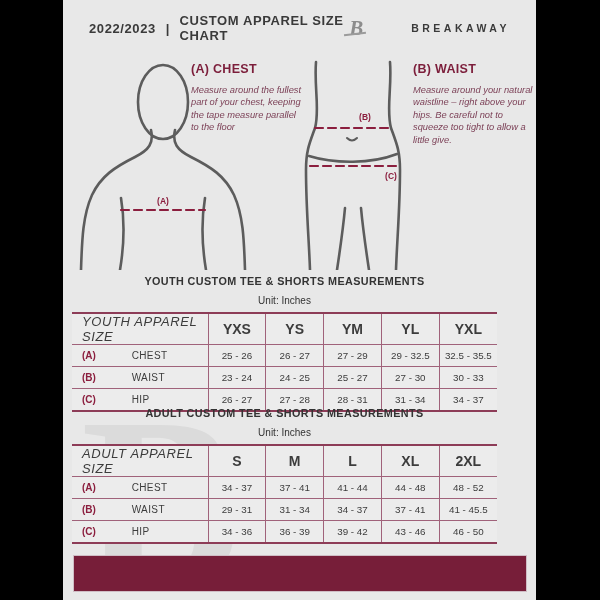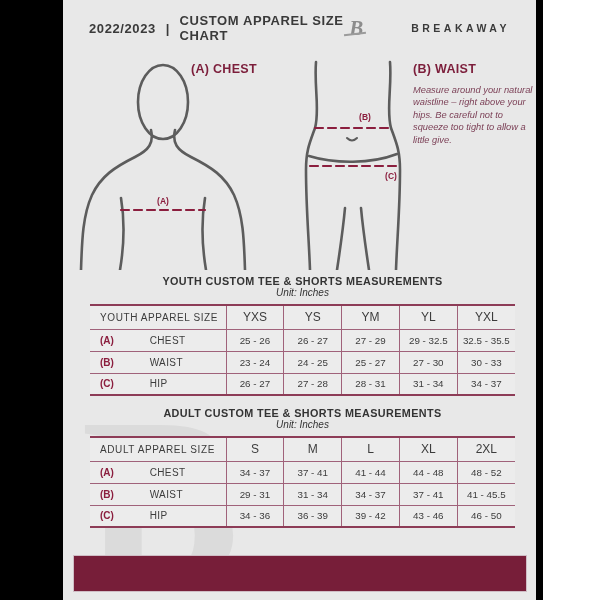--- a/index.html
+++ b/index.html
@@ -1,17 +1,17 @@
 <!DOCTYPE html>
 <html><head>
 <meta charset="utf-8">
 <style>
   * { margin:0; padding:0; box-sizing:border-box; }
   body { width:600px; height:600px; }
-  .stage { position:relative; width:543px; height:600px; background:#000;
+  .stage { position:relative; width:600px; height:600px; background:#000;
            font-family:"Liberation Sans", sans-serif; overflow:hidden; }
   .page  { position:absolute; left:63px; top:0; width:473px; height:600px; background:#e8e8e8; }
 
   
   .watermark { position:absolute; left:18px; top:382px; z-index:0;
                font-family:"Liberation Serif", serif; font-weight:bold;
                font-size:238px; line-height:1; color:#d3d3d3; opacity:.6; }
 
   
   .hdr { position:absolute; left:0; top:0; width:100%; height:56px; z-index:2;
@@ -36,36 +36,36 @@
   .fig text { font-family:"Liberation Sans", sans-serif; font-size:8.5px; font-weight:bold; fill:#8b1e3e; }
 
   .instr { position:absolute; z-index:1; }
   .instr h3 { font-size:12.5px; font-weight:bold; color:#7c1e3b; letter-spacing:.3px; margin-bottom:8px; }
   .instr p  { font-size:9.3px; font-style:italic; color:#7d4258; line-height:1.34; }
   .instr-a { left:128px; top:62px; width:112px; }
   .instr-b { left:350px; top:62px; width:120px; }
   .instr-c { left:350px; top:166px; width:120px; }
 
   
-  .tbl-block { position:absolute; left:27px; width:425px; z-index:1; }
+  .tbl-block { position:absolute; left:9px; width:425px; z-index:1; }
   .tbl-youth { top:275px; }
   .tbl-adult { top:407px; }
   .tbl-title { text-align:center; font-size:10.8px; font-weight:bold; color:#333;
                letter-spacing:.4px; }
-  .tbl-unit  { text-align:center; font-size:10px; font-style:italic; color:#333; margin-top:0; }
+  .tbl-unit  { text-align:center; font-size:10px; color:#333; margin-top:8px; }
   table { width:100%; border-collapse:collapse; margin-top:6px;
           border-top:2px solid #8d3c57; border-bottom:2px solid #8d3c57; }
   th, td { height:22px; font-size:9.8px; color:#3c3c3c; background:#ececec;
            border-bottom:1px solid #a0627a; }
   th { height:24px; }
   th:not(:first-child), td:not(:first-child) { border-left:1px solid #a0627a; width:13.6%;
            text-align:center; }
   th:first-child, td:first-child { text-align:left; padding-left:10px; width:32%; }
-  th.size { font-weight:normal; font-size:12px; }
-  th.size-label { font-weight:normal; letter-spacing:.6px; font-size:10px; }
+  th.size { font-weight:bold; font-size:14px; }
+  th.size-label { font-weight:normal; letter-spacing:.6px; font-size:13px;font-style:italic; }
   td .pfx { font-weight:bold; color:#8b1e3e; font-size:10px; }
   td .lbl { color:#3c3c3c; font-size:10px; letter-spacing:.4px;padding-left:33px; }
 
   
   .footer-bar { position:absolute; left:10px; top:555px; width:454px; height:37px;
                 background:#771e39; border:1px solid #cfbdc5; z-index:2; }
 </style>
 </head>
 <body>
 
@@ -104,20 +104,21 @@
         <path d="M 60 150 C 58 172 55 192 52 212"></path>
         <path d="M 76 150 C 78 172 81 192 84 212"></path>
         <path class="dash" d="M 30 70 L 108 70"></path>
         <path class="dash" d="M 25 108 L 113 108"></path>
         <text x="80" y="62" text-anchor="middle">(B)</text>
         <text x="106" y="121" text-anchor="middle">(C)</text>
       </svg>
 
       <div class="instr instr-a">
         <h3>(A) CHEST</h3>
+        <p>Measure around the fullest part of your chest, keeping the tape measure parallel to the floor</p>
       </div>
       <div class="instr instr-b">
         <h3>(B) WAIST</h3>
         <p>Measure around your natural waistline – right above your hips. Be careful not to squeeze too tight to allow a little give.</p>
       </div>
       <div class="instr instr-c">
       </div>
     </div>
 
     <div class="tbl-block tbl-youth">

